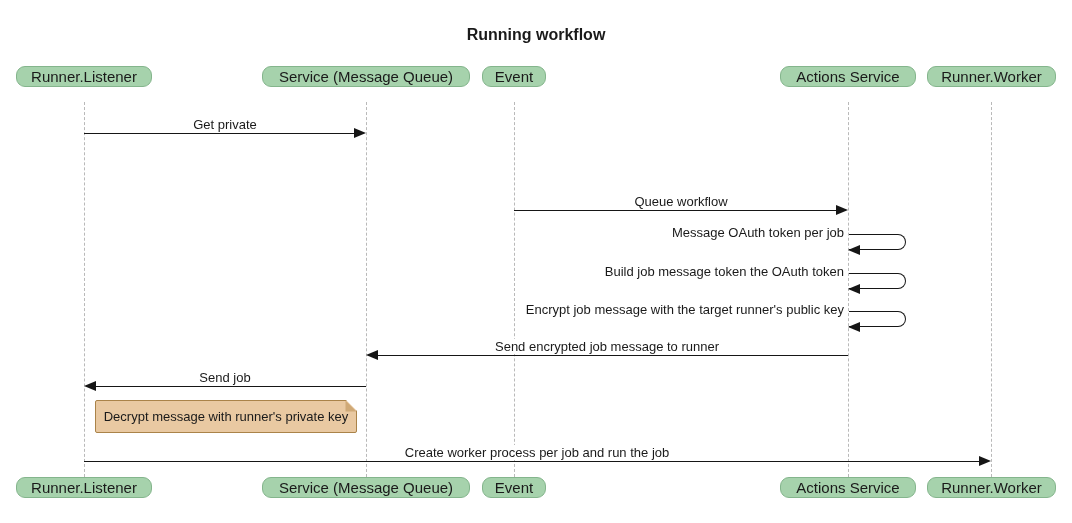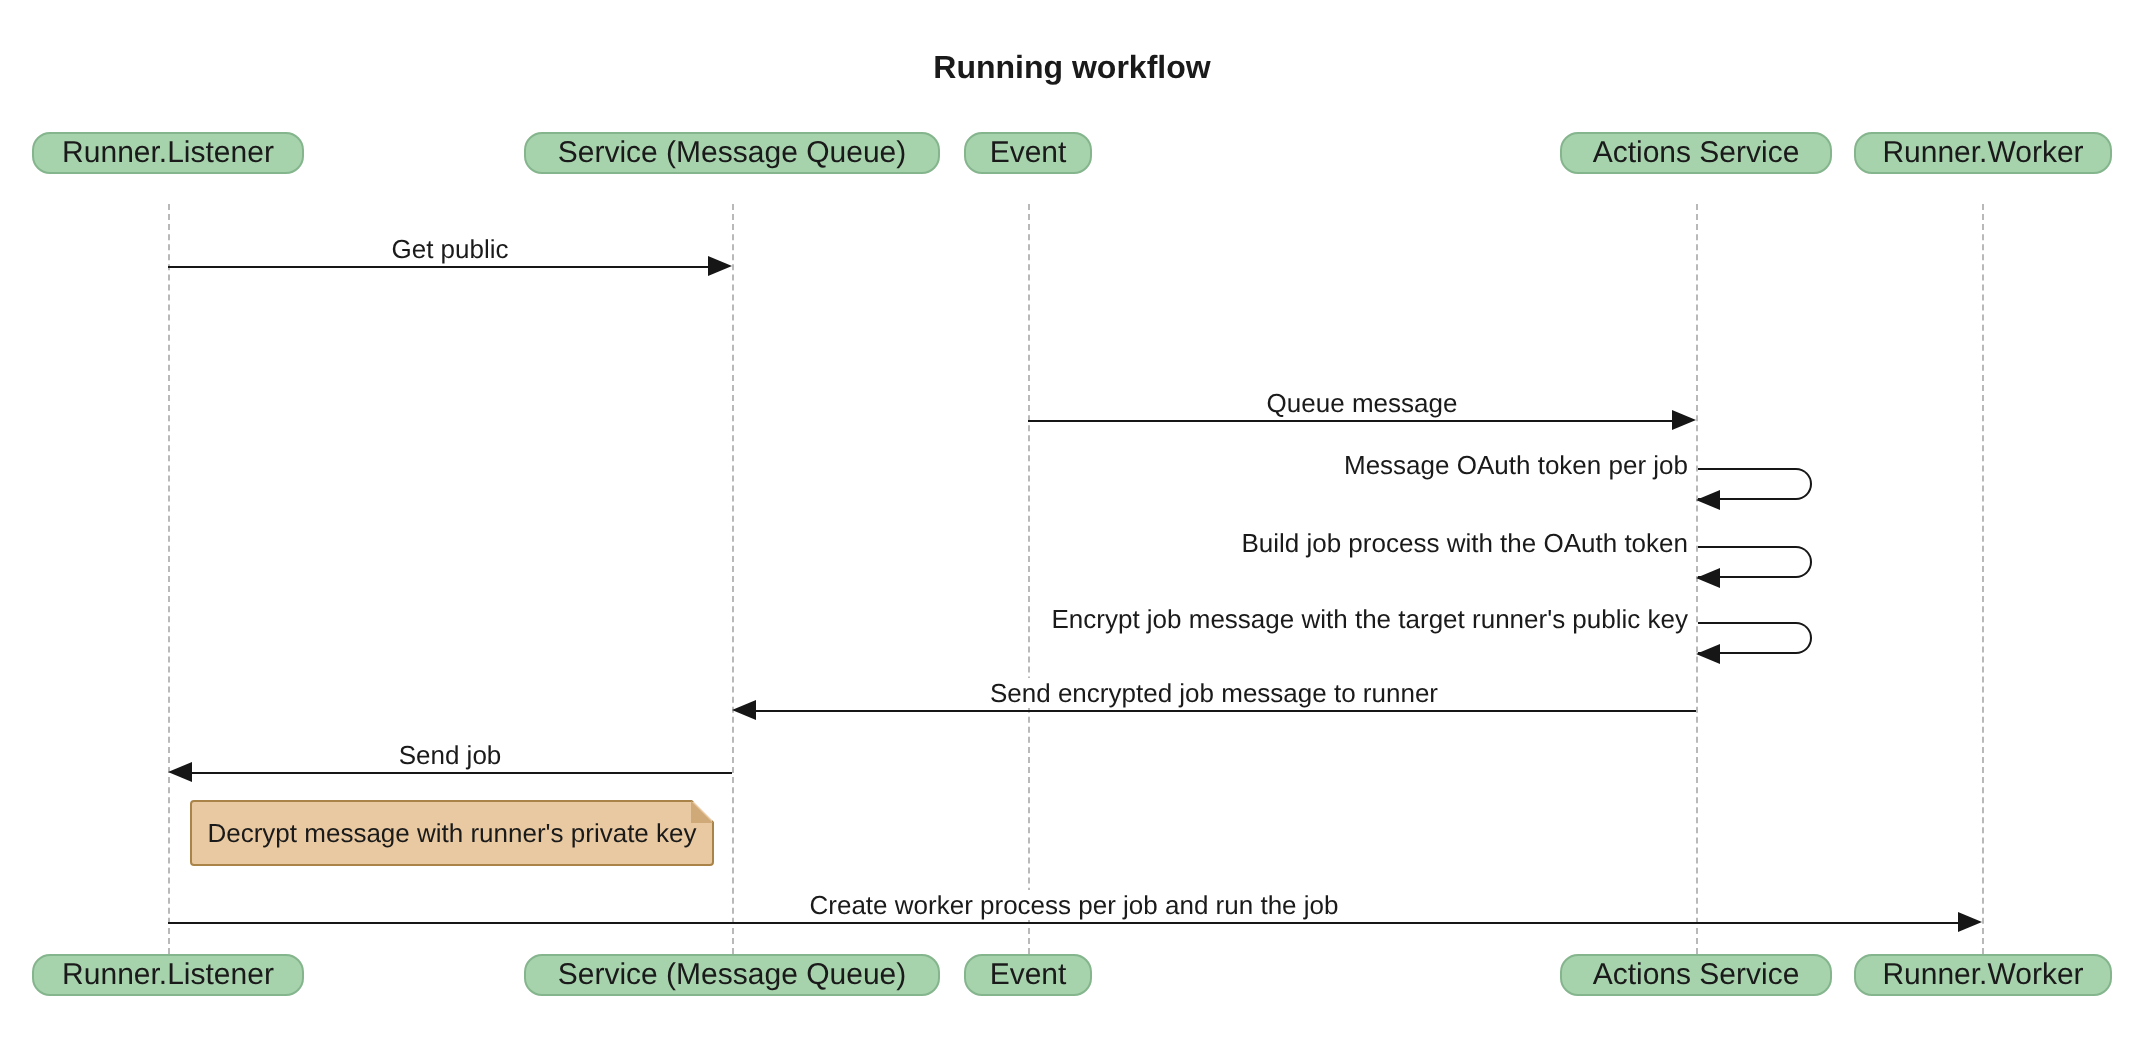--- a/index.html
+++ b/index.html
@@ -72,34 +72,34 @@
   <div class="lifeline" style="left:514px"></div>
   <div class="lifeline" style="left:848px"></div>
   <div class="lifeline" style="left:991px"></div>
 
   <div class="actor" style="left:16px;top:50px;width:136px">Runner.Listener</div>
   <div class="actor" style="left:262px;top:50px;width:208px">Service (Message Queue)</div>
   <div class="actor" style="left:482px;top:50px;width:64px">Event</div>
   <div class="actor" style="left:780px;top:50px;width:136px">Actions Service</div>
   <div class="actor" style="left:927px;top:50px;width:129px">Runner.Worker</div>
 
-  <div class="msg-label" style="left:225px;top:101px">Get public</div>
+  <div class="msg-label" style="left:225px;top:101px">Get private</div>
   <div class="msg-line" style="left:84px;top:117px;width:271px"></div>
   <div class="ah-r" style="left:354px;top:112px"></div>
 
 
-  <div class="msg-label" style="left:681px;top:178px">Queue message</div>
+  <div class="msg-label" style="left:681px;top:178px">Queue workflow</div>
   <div class="msg-line" style="left:514px;top:194px;width:322px"></div>
   <div class="ah-r" style="left:836px;top:189px"></div>
 
   <div class="self-label" style="right:228px;top:209px">Message OAuth token per job</div>
   <div class="loop" style="left:849px;top:218px"></div>
   <div class="ah-l" style="left:848px;top:229px"></div>
 
-  <div class="self-label" style="right:228px;top:248px">Build job process with the OAuth token</div>
+  <div class="self-label" style="right:228px;top:248px">Build job message token the OAuth token</div>
   <div class="loop" style="left:849px;top:257px"></div>
   <div class="ah-l" style="left:848px;top:268px"></div>
 
   <div class="self-label" style="right:228px;top:286px">Encrypt job message with the target runner's public key</div>
   <div class="loop" style="left:849px;top:295px"></div>
   <div class="ah-l" style="left:848px;top:306px"></div>
 
   <div class="msg-label" style="left:607px;top:323px">Send encrypted job message to runner</div>
   <div class="msg-line" style="left:378px;top:339px;width:470px"></div>
   <div class="ah-l" style="left:366px;top:334px"></div>

